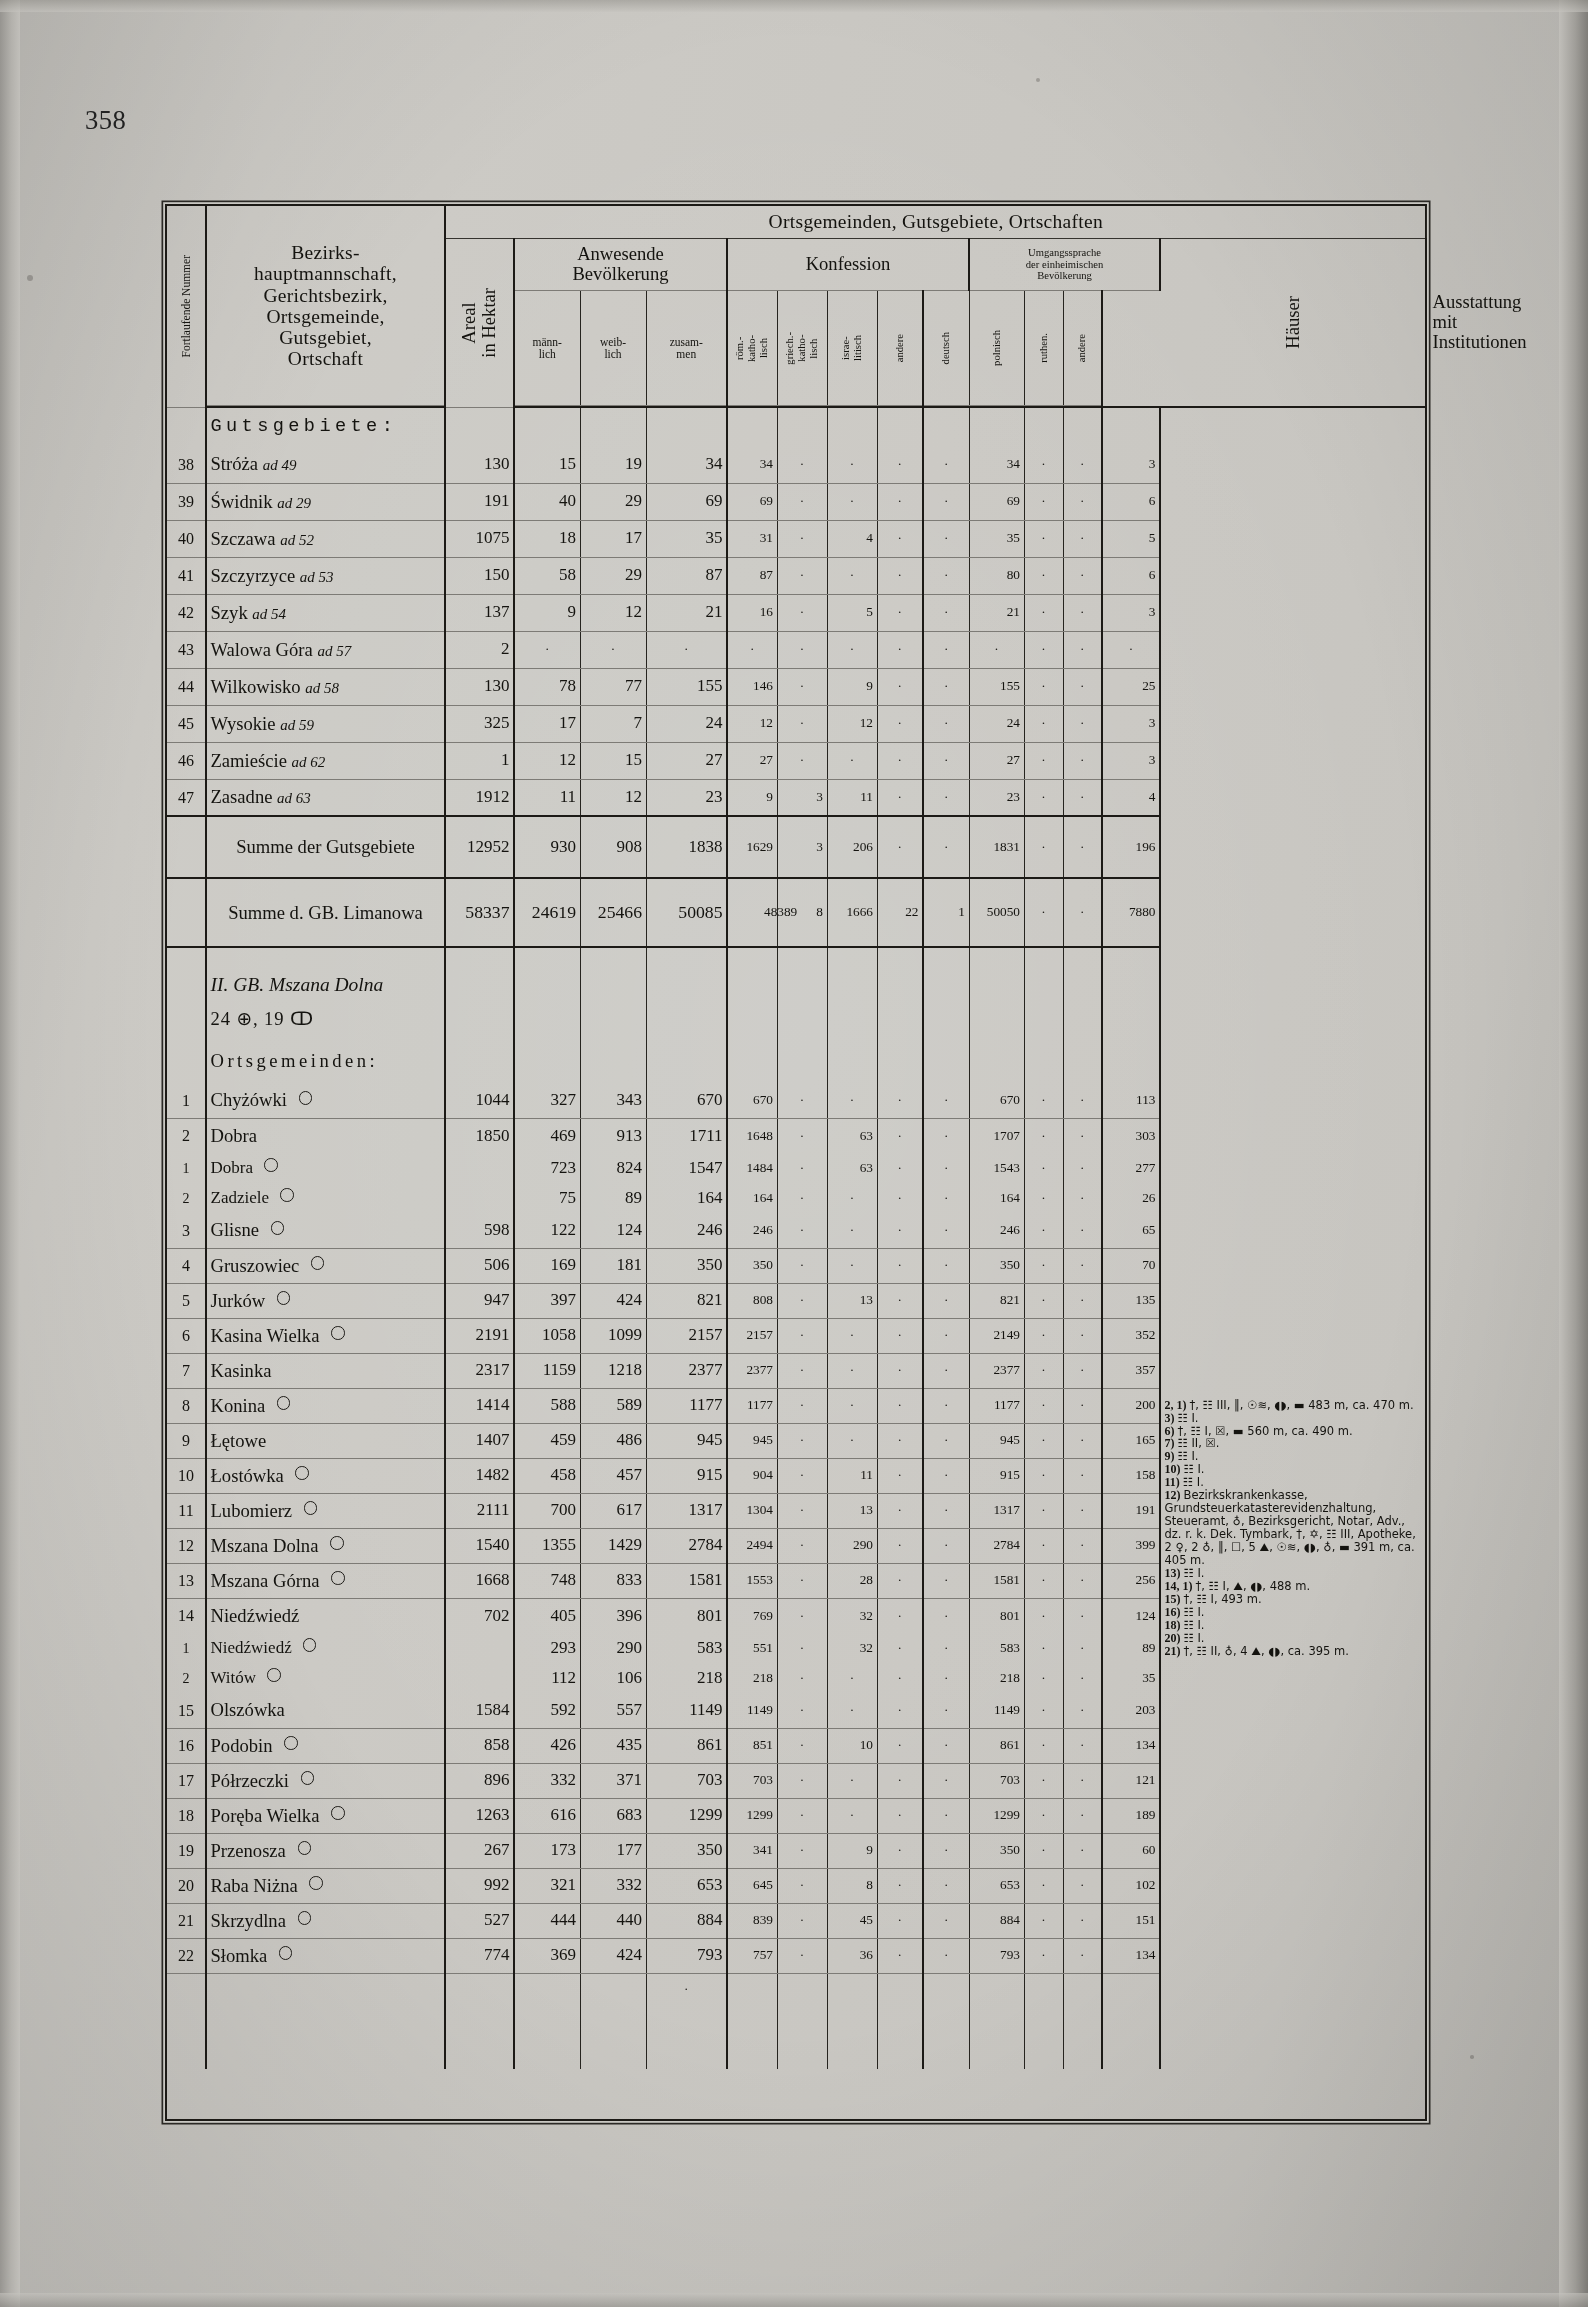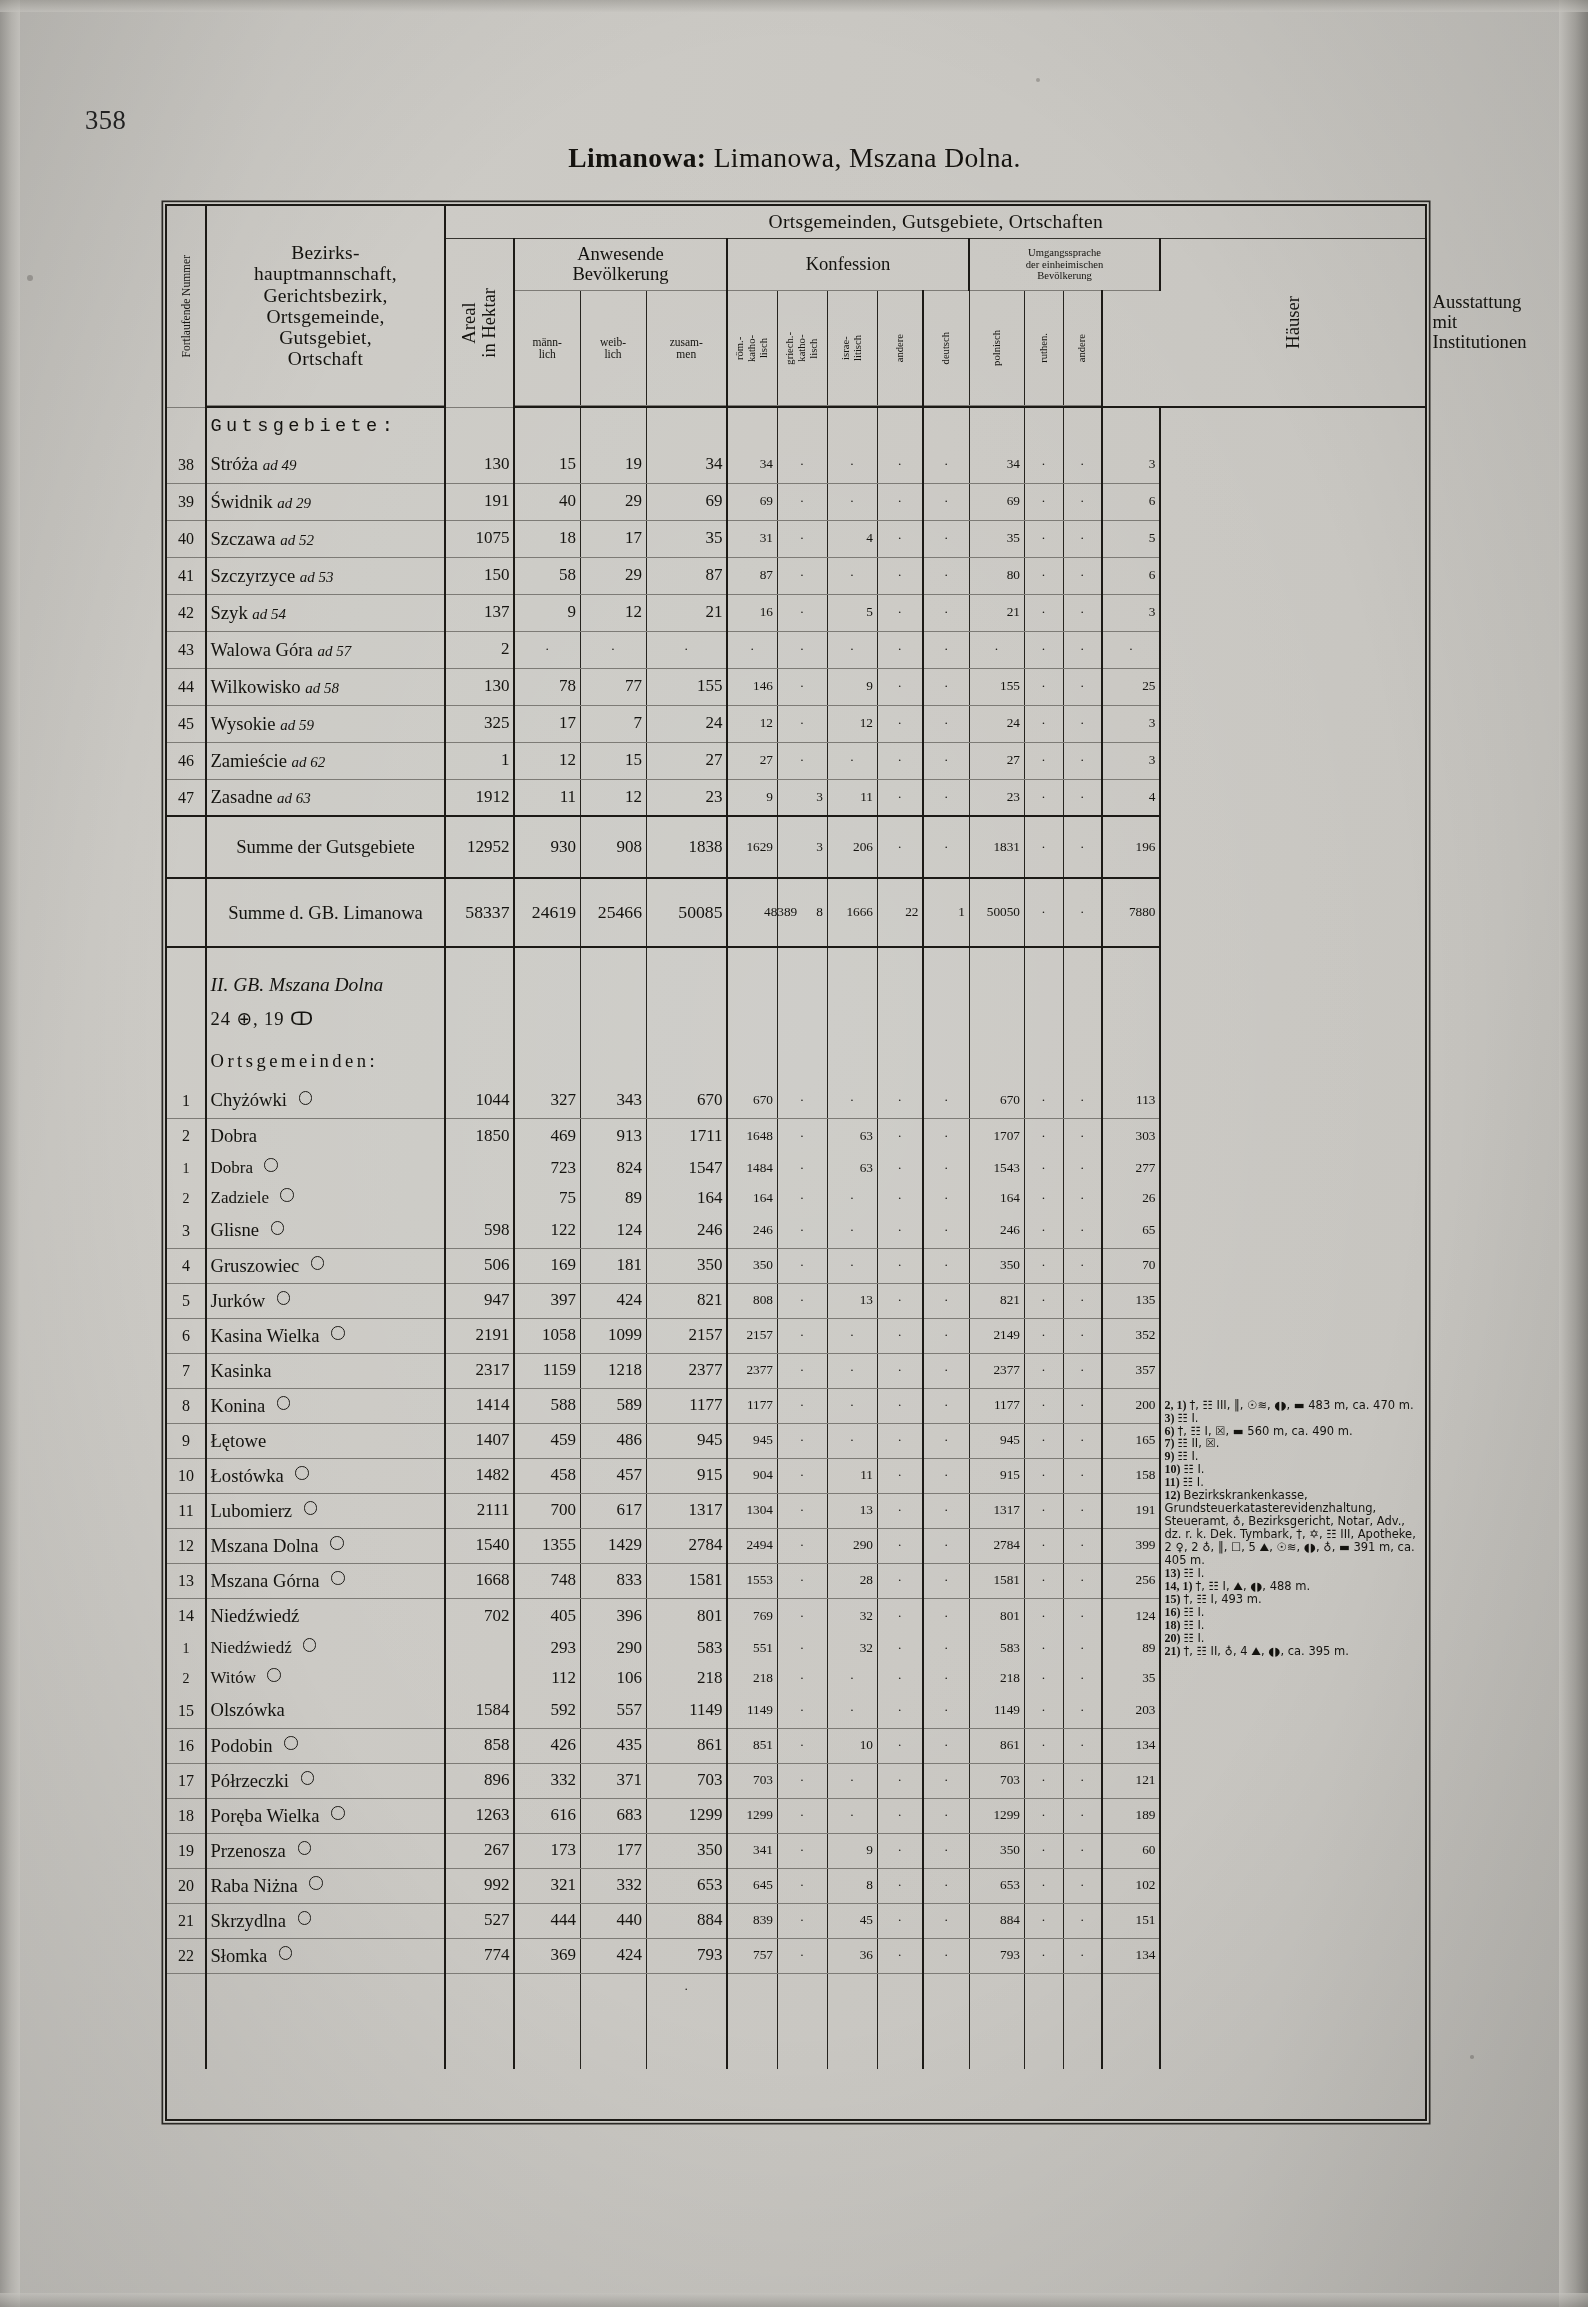--- a/index.html
+++ b/index.html
@@ -122,23 +122,20 @@
 <div class="edge-top"></div>
 <div class="edge-bottom"></div>
 <div class="speck" style="left:26.6px;top:275px;width:6.2px;height:6.2px;"></div>
 <div class="speck" style="left:1036px;top:78px;width:4.4px;height:4.4px;"></div>
 <div class="speck" style="left:1470px;top:2055px;width:3.5px;height:3.5px;"></div>
 
 <div class="page">
 
   <div class="folio">358</div>
 
-  <div class="running-head">
-    <span>Limanowa:</span><span class="sub"> Limanowa, Mszana Dolna.</span>
-  </div>
 
   <div class="tbl-outer">
     <table class="grid">
       <colgroup>
         <col style="width:39px">
         <col style="width:239px">
         <col style="width:69px">
         <col style="width:66px">
         <col style="width:66px">
         <col style="width:81px">

